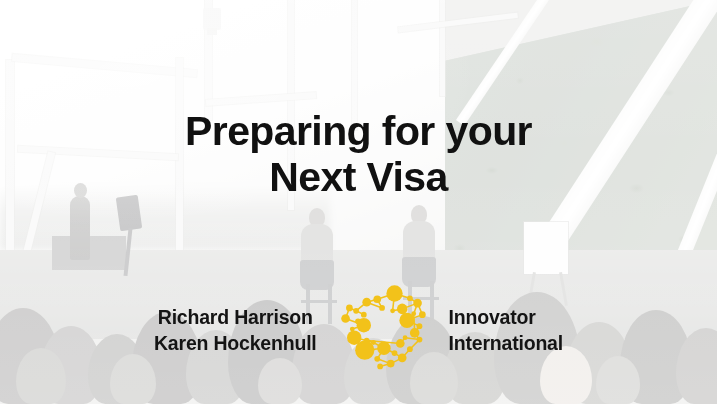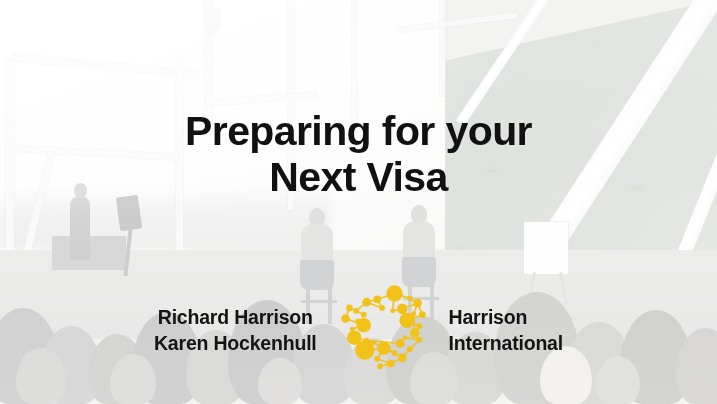--- a/index.html
+++ b/index.html
@@ -428,17 +428,17 @@
             <circle cx="31" cy="71" r="10"></circle>
             <circle cx="51" cy="69" r="7"></circle>
             <circle cx="62" cy="74" r="3"></circle>
             <circle cx="70" cy="79" r="4.5"></circle>
             <circle cx="44" cy="80" r="3"></circle>
             <circle cx="58" cy="85" r="4"></circle>
             <circle cx="47" cy="88" r="3"></circle>
           </g>
       </svg>
 
-      <div class="brand">Harrison
+      <div class="brand">Innovator
 International</div>
     </div>
   </div>
 </div>
 
 </body></html>

